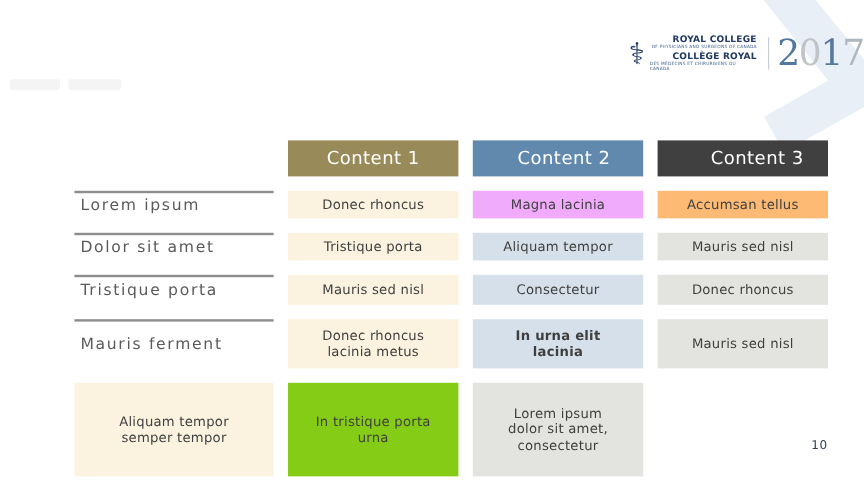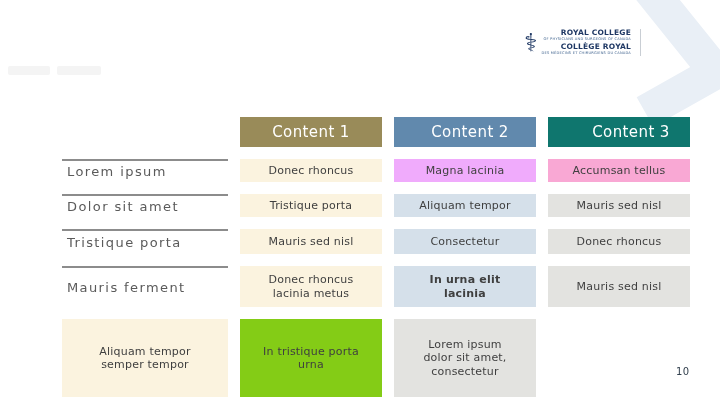--- a/index.html
+++ b/index.html
@@ -70,32 +70,35 @@
 
   <div class="logo">
     <span class="caduceus">⚕</span>
     <div class="logo-text">
       <div class="logo-main">ROYAL COLLEGE</div>
       <div class="logo-sub">OF PHYSICIANS AND SURGEONS OF CANADA</div>
       <div class="logo-main">COLLÈGE ROYAL</div>
       <div class="logo-sub">DES MÉDECINS ET CHIRURGIENS DU CANADA</div>
     </div>
     <div class="logo-divider"></div>
+    <div class="year">
+      <span class="d1">2</span><span class="d2">0</span><span class="d3">1</span><span class="d4">7</span>
+    </div>
   </div>
 
   <div class="table-grid">
     <div class="corner"></div>
     <div class="th" style="background-color: rgb(153, 139, 89);">Content 1</div>
     <div class="th" style="background-color: rgb(97, 137, 173); padding-left: 10px;">Content 2</div>
-    <div class="th" style="background-color: #0f766e; padding-left: 24px;">Content 3</div>
+    <div class="th" style="background-color: #404040; padding-left: 24px;">Content 3</div>
 
     <div class="row-label">Lorem ipsum</div>
     <div class="td" style="background-color: rgb(251, 243, 223);">Donec rhoncus</div>
     <div class="td" style="background-color: #f0abfc;">Magna lacinia</div>
-    <div class="td" style="background-color: #f9a8d4;">Accumsan tellus</div>
+    <div class="td" style="background-color: #fdba74;">Accumsan tellus</div>
 
     <div class="row-label">Dolor sit amet</div>
     <div class="td" style="background-color: rgb(251, 243, 223);">Tristique porta</div>
     <div class="td" style="background-color: rgb(213, 224, 234);">Aliquam tempor</div>
     <div class="td" style="background-color: rgb(227, 227, 224);">Mauris sed nisl</div>
 
     <div class="row-label">Tristique porta</div>
     <div class="td" style="background-color: rgb(251, 243, 223);">Mauris sed nisl</div>
     <div class="td" style="background-color: rgb(213, 224, 234);">Consectetur</div>
     <div class="td" style="background-color: rgb(227, 227, 224);">Donec rhoncus</div>

